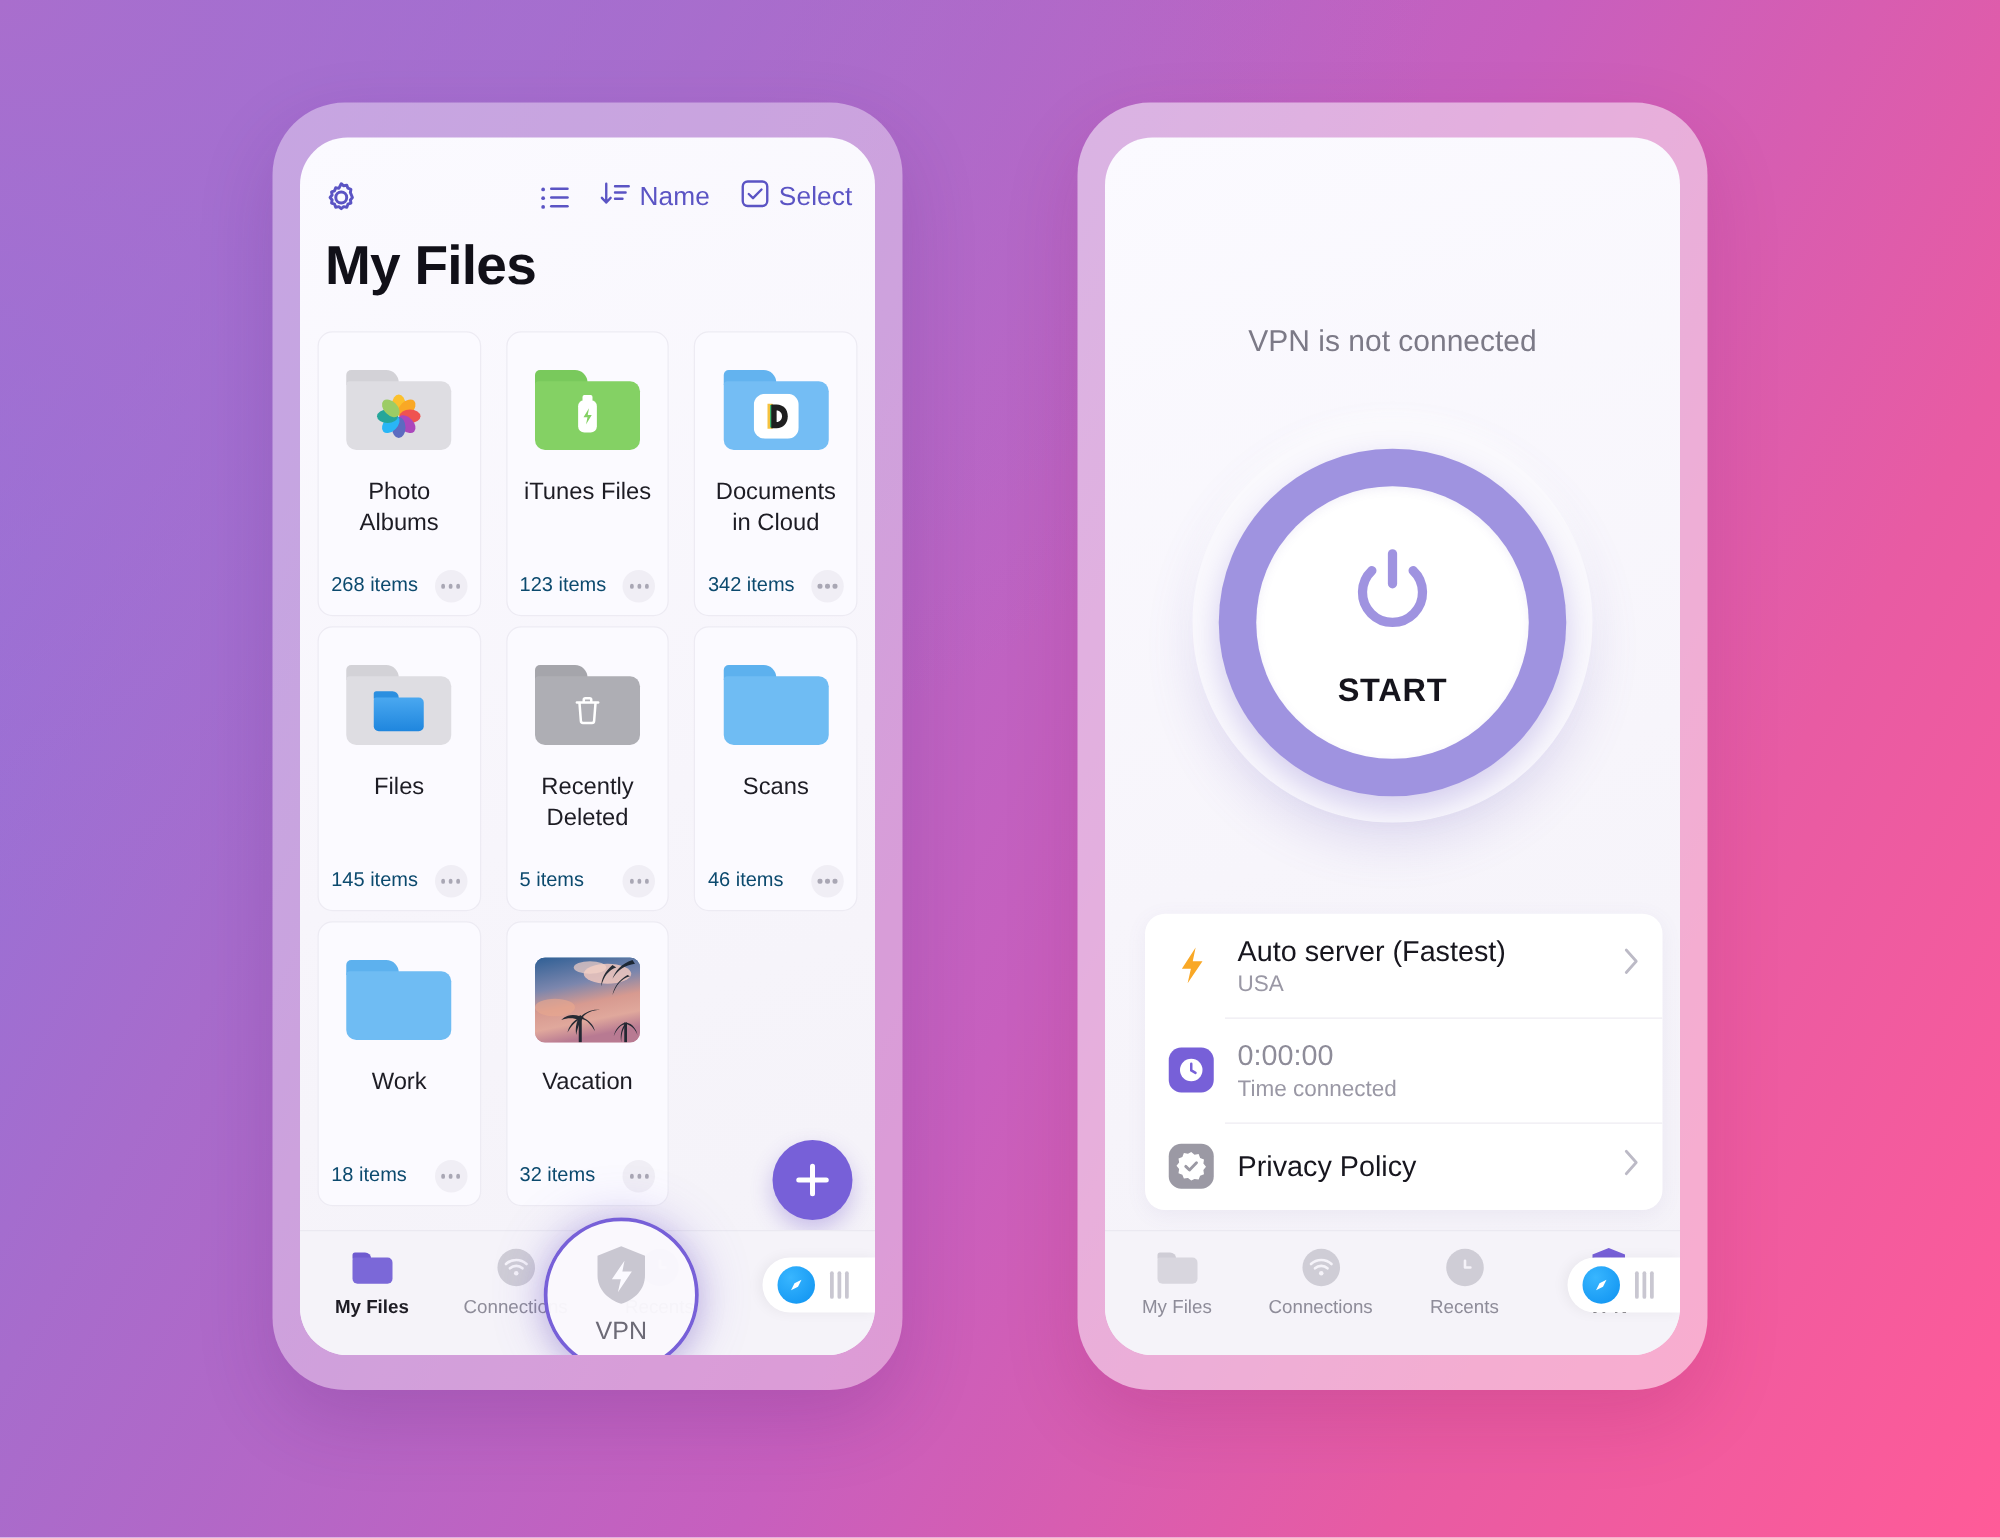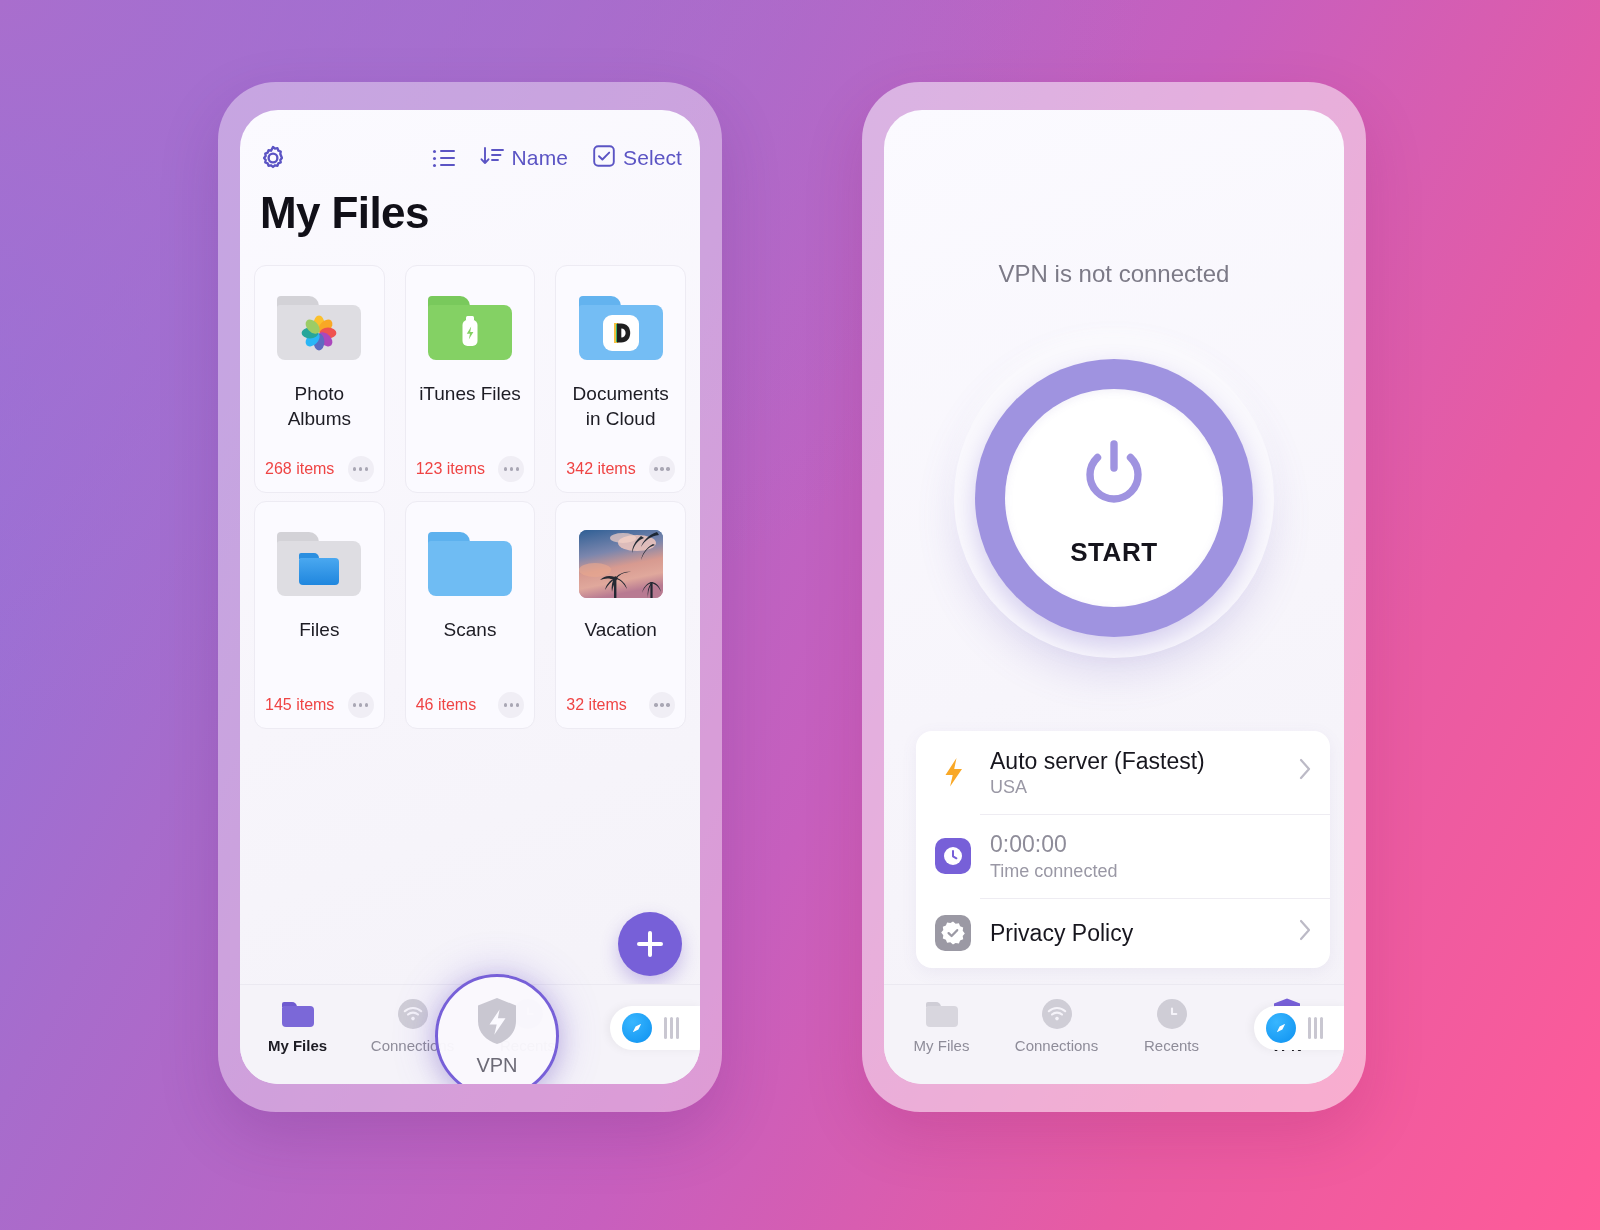--- a/index.html
+++ b/index.html
@@ -82,21 +82,21 @@
   }
   .card-icon { height: 96px; display: flex; align-items: center; justify-content: center; }
   .card-name {
     font-size: 19px; color: #1d1c24; text-align: center;
     line-height: 1.3; margin-top: 6px;
   }
   .card-foot {
     position: absolute; left: 10px; right: 10px; bottom: 10px;
     display: flex; align-items: center; justify-content: space-between;
   }
-  .card-count { font-size: 16px; color: #ef4444; text-align: center; }
+  .card-count { font-size: 16px; color: #0c4a6e; text-align: center; }
   .dots-btn {
     width: 26px; height: 26px; border-radius: 50%;
     background: #f0eef5;
     display: flex; align-items: center; justify-content: center; gap: 2.5px;
   }
   .dots-btn span { width: 3.4px; height: 3.4px; border-radius: 50%; background: #a9a7b4; }
 
   
   .folder { position: relative; width: 84px; height: 64px; }
   .folder .tab {
@@ -401,39 +401,79 @@
         <div class="card-foot">
           <span class="card-count">145 items</span>
           <span class="dots-btn">
               <span></span>
               <span></span>
               <span></span>
             </span>
         </div>
       </div>
 
+      <div class="card">
+        <div class="card-icon">
+          <div class="folder f-dgrey">
+            <div class="tab"></div>
+            <div class="body">
+              <svg width="28" height="32" viewBox="0 0 28 32" fill="none">
+                <path d="M5.5 9h17" stroke="#fff" stroke-width="2" stroke-linecap="round"></path>
+                <path d="M11 9V6.8c0-.7.6-1.3 1.3-1.3h3.4c.7 0 1.3.6 1.3 1.3V9" stroke="#fff" stroke-width="2"></path>
+                <path d="M7.6 9.5l1.1 14.2c.06.9.8 1.6 1.7 1.6h7.2c.9 0 1.64-.7 1.7-1.6l1.1-14.2" stroke="#fff" stroke-width="2" stroke-linecap="round"></path>
+              </svg>
+            </div>
+          </div>
+        </div>
+        <div class="card-name">Recently Deleted</div>
+        <div class="card-foot">
+          <span class="card-count">5 items</span>
+          <span class="dots-btn">
+              <span></span>
+              <span></span>
+              <span></span>
+            </span>
+        </div>
+      </div>
 
       <div class="card">
         <div class="card-icon">
           <div class="folder f-lblue">
             <div class="tab"></div>
               <div class="body"></div>
           </div>
         </div>
         <div class="card-name">Scans</div>
         <div class="card-foot">
           <span class="card-count">46 items</span>
           <span class="dots-btn">
               <span></span>
               <span></span>
               <span></span>
             </span>
         </div>
       </div>
 
+      <div class="card">
+        <div class="card-icon">
+          <div class="folder f-lblue">
+            <div class="tab"></div>
+              <div class="body"></div>
+          </div>
+        </div>
+        <div class="card-name">Work</div>
+        <div class="card-foot">
+          <span class="card-count">18 items</span>
+          <span class="dots-btn">
+              <span></span>
+              <span></span>
+              <span></span>
+            </span>
+        </div>
+      </div>
 
       <div class="card">
         <div class="card-icon">
           <div class="vacation-thumb">
             <svg width="84" height="68" viewBox="0 0 84 68" preserveAspectRatio="none">
               <defs>
                 <linearGradient id="sky" x1="0" y1="0" x2="0.25" y2="1">
                   <stop offset="0" stop-color="#2f5f95"></stop>
                   <stop offset="0.38" stop-color="#7b86ad"></stop>
                   <stop offset="0.62" stop-color="#d79a90"></stop>

